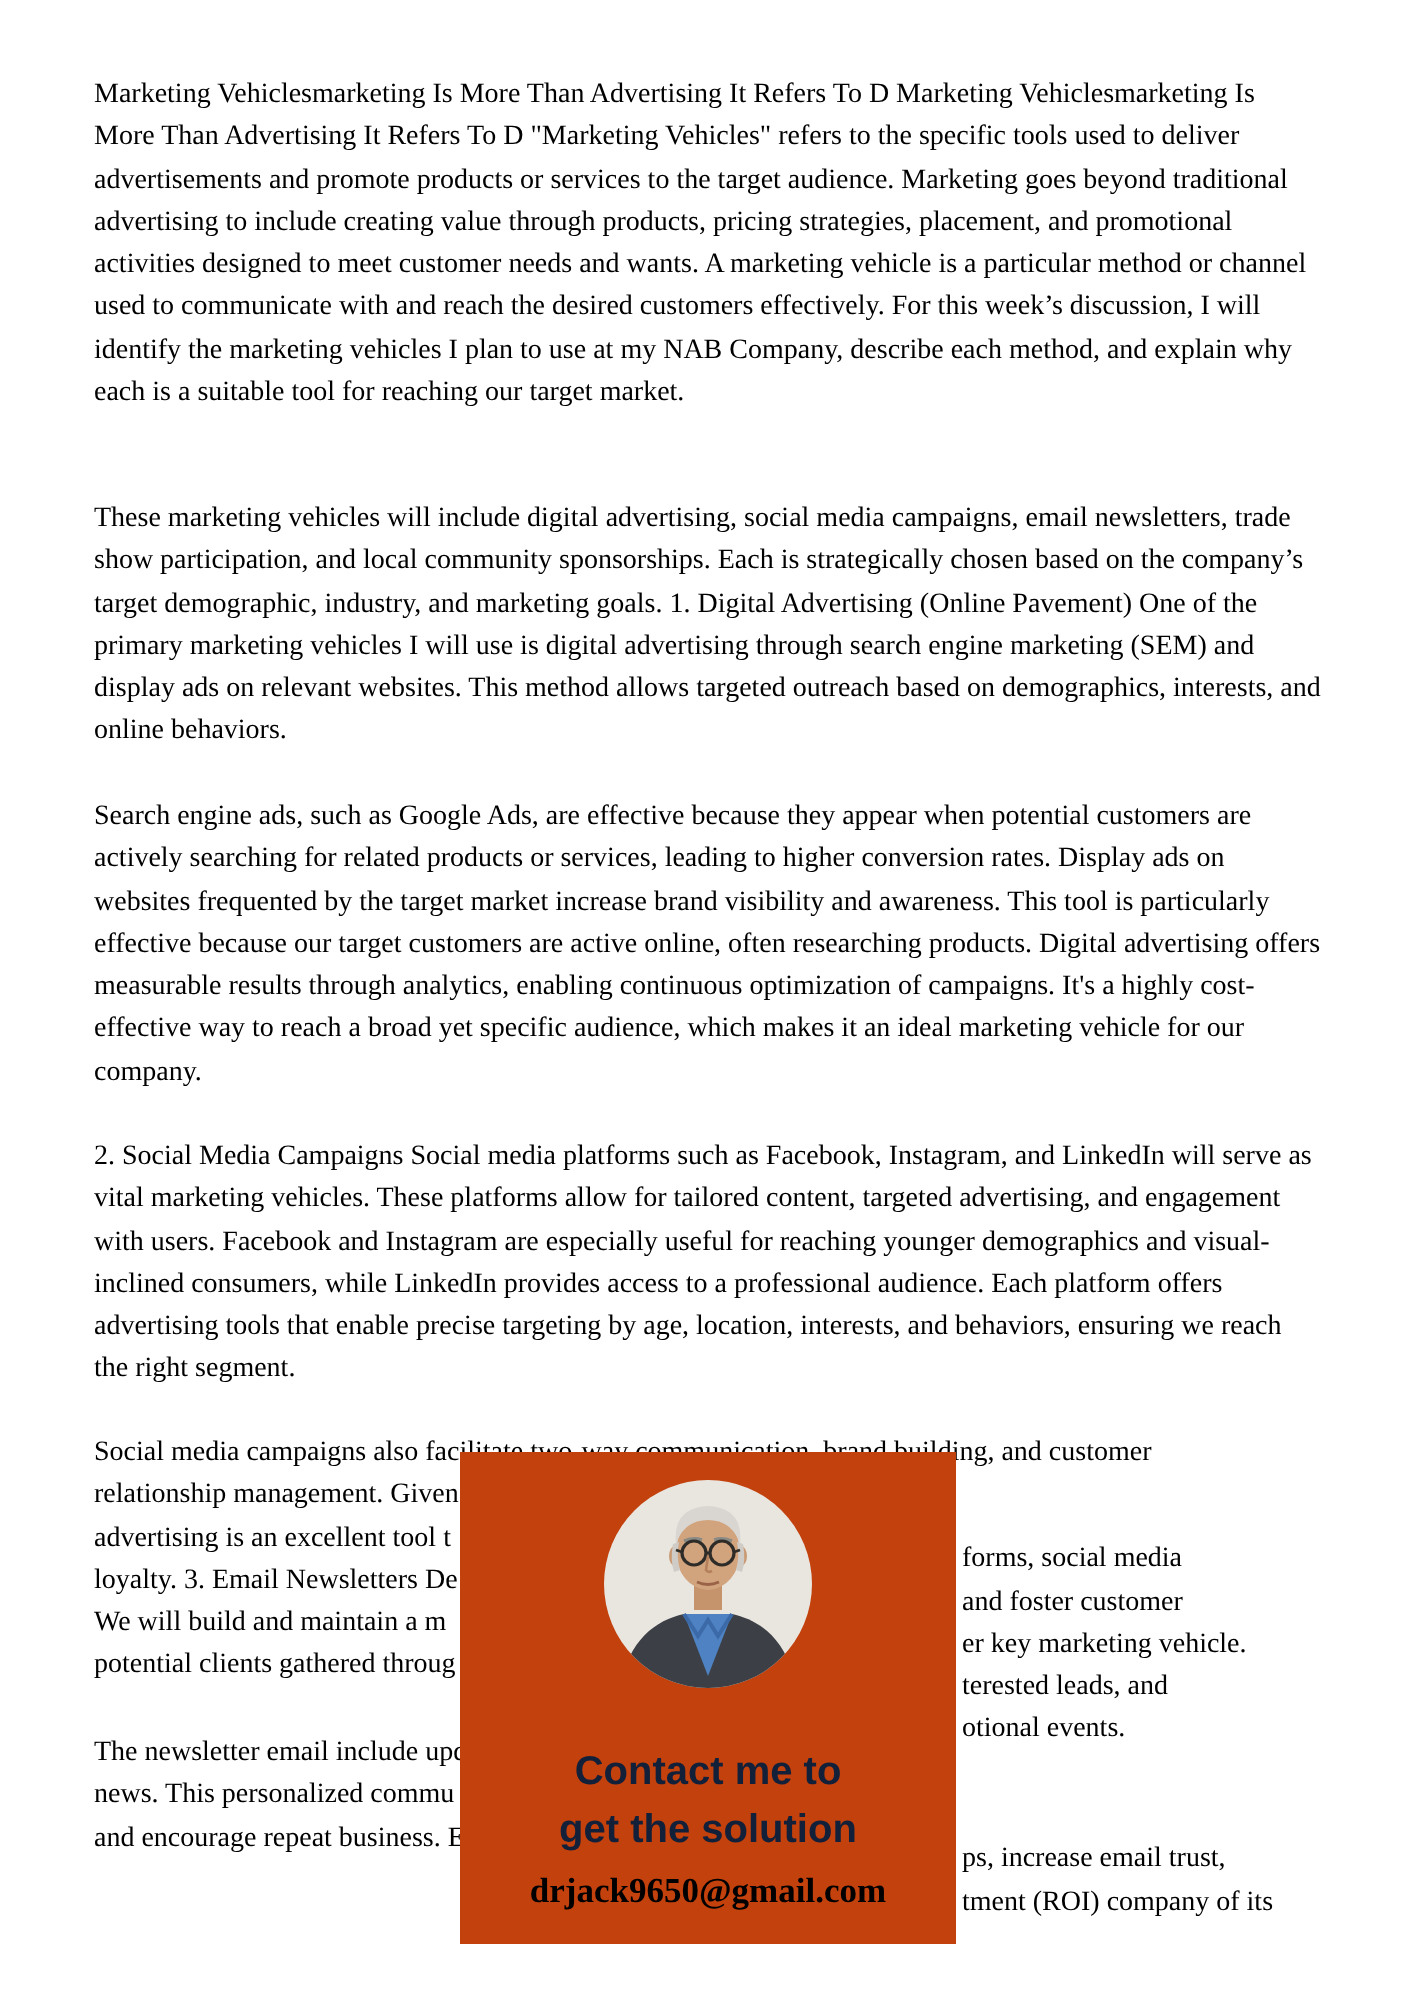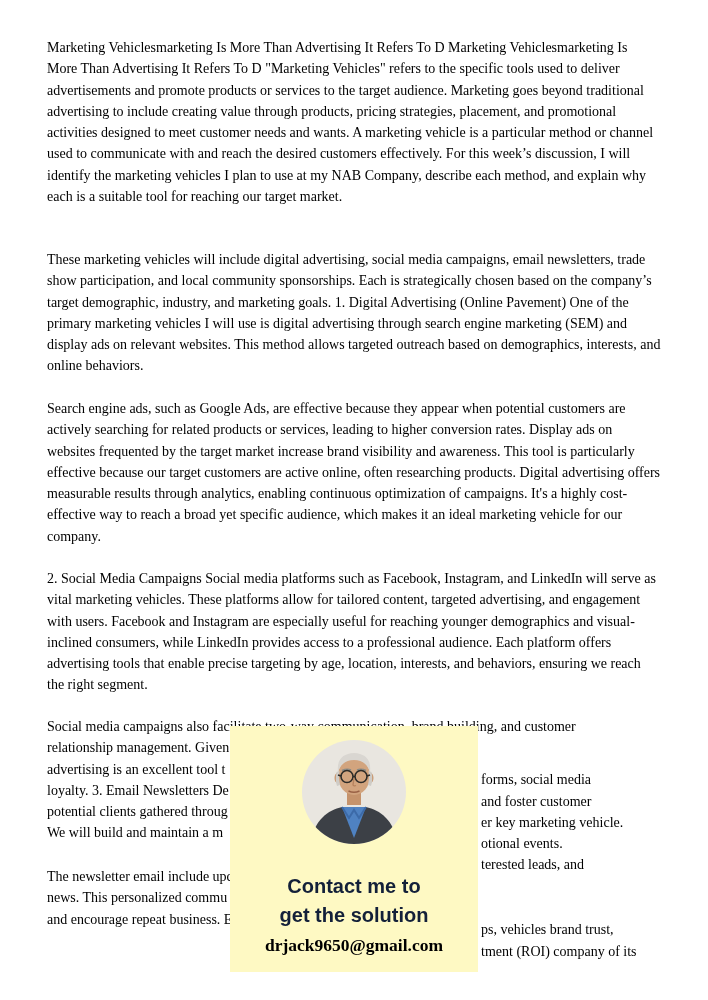--- a/index.html
+++ b/index.html
@@ -63,44 +63,44 @@
     </div>
     <div class="line">
       <span class="l">advertising is an excellent tool t</span>
       <span class="r">and foster customer</span>
     </div>
     <div class="line">
       <span class="l">loyalty. 3. Email Newsletters De</span>
       <span class="r">er key marketing vehicle.</span>
     </div>
     <div class="line">
+      <span class="l">We will build and maintain a m</span>
+      <span class="r">terested leads, and</span>
+    </div>
+    <div class="line">
       <span class="l">potential clients gathered throug</span>
       <span class="r">otional events.</span>
-    </div>
-    <div class="line">
-      <span class="l">We will build and maintain a m</span>
-      <span class="r">terested leads, and</span>
     </div>
   </div>
 
   <div class="linewrap" style="top:866px">
     <div class="line">
       <span class="l">The newsletter email include upd</span>
     </div>
     <div class="line">
       <span class="l">news. This personalized commu</span>
-      <span class="r">ps, vehicles brand trust,</span>
+      <span class="r">ps, increase email trust,</span>
     </div>
     <div class="line">
       <span class="l">and encourage repeat business. E</span>
       <span class="r">tment (ROI) company of its</span>
     </div>
   </div>
 
-  <div class="card" style="background: #fef9c3;">
+  <div class="card" style="background: #c2410c;">
     <div class="avatar">
       <svg viewBox="0 0 104 104" width="104" height="104">
         <rect width="104" height="104" fill="#e9e6e0"></rect>
         <path d="M8 104 C12 80 26 70 40 67 L64 67 C78 70 92 80 96 104 Z" fill="#3c4046"></path>
         <path d="M40 67 L52 98 L64 67 Z" fill="#4f82c2"></path>
         <path d="M40 67 L47 78 L52 70 L57 78 L64 67" fill="none" stroke="#3c6aa8" stroke-width="2"></path>
         <path d="M45 50 h14 v15 h-14 Z" fill="#c5936c"></path>
         <ellipse cx="35.5" cy="38" rx="3" ry="5" fill="#c99a73"></ellipse>
         <ellipse cx="68.5" cy="38" rx="3" ry="5" fill="#c99a73"></ellipse>
         <ellipse cx="52" cy="36" rx="16" ry="19" fill="#d2a47e"></ellipse>

